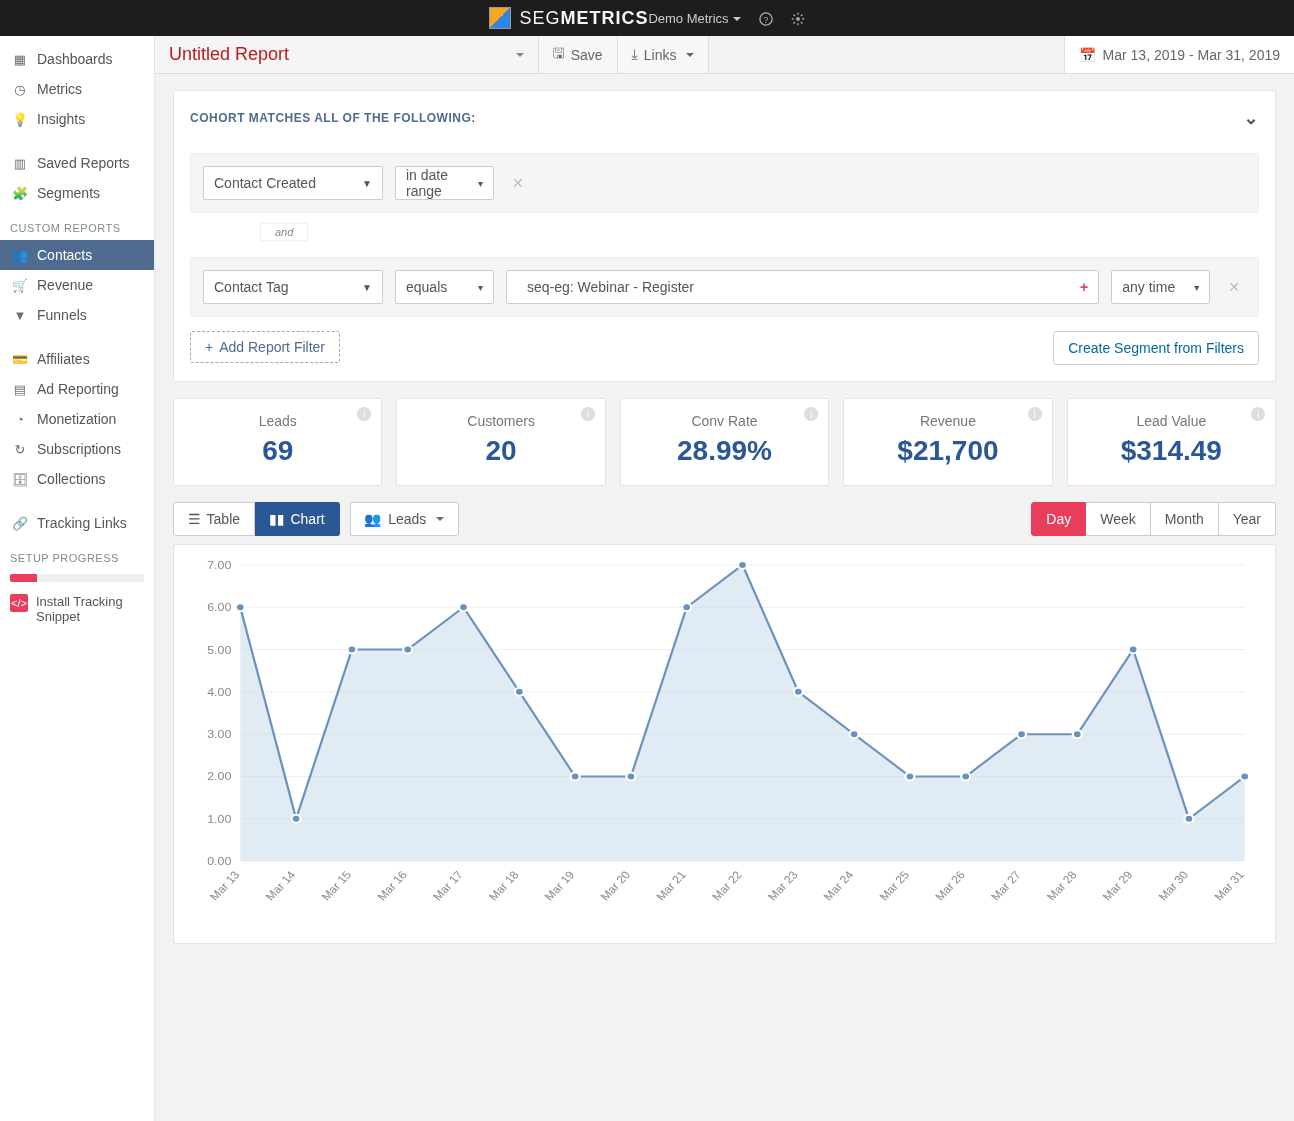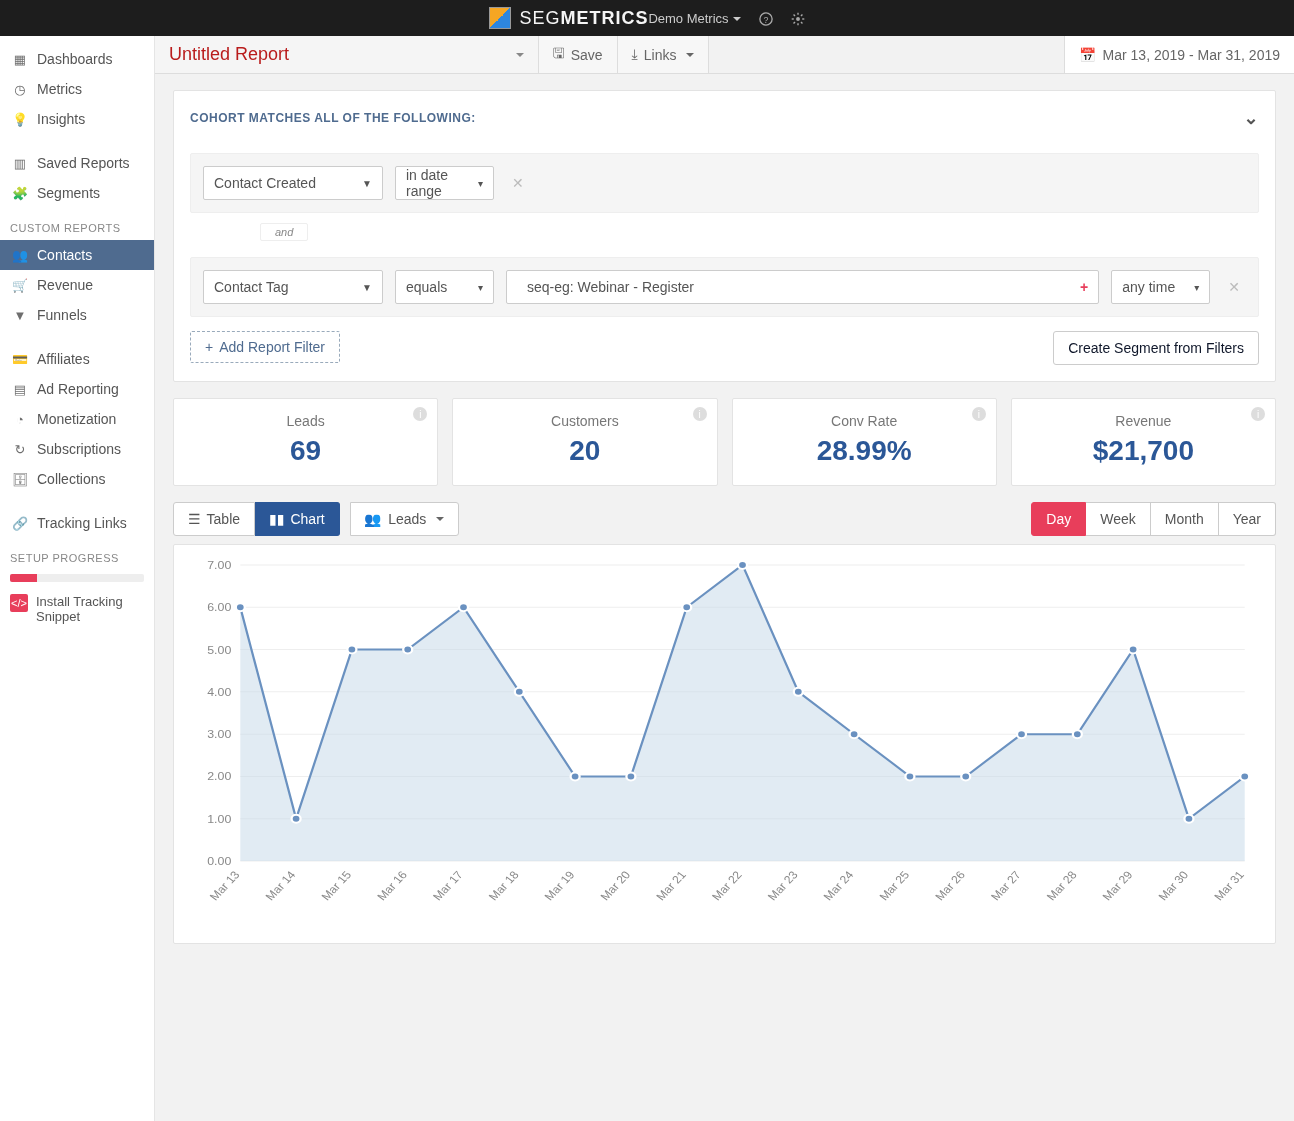--- a/index.html
+++ b/index.html
@@ -34,21 +34,21 @@
 .cohort-h { display:flex; justify-content:space-between; align-items:center; color:#4f6b8f; font-weight:600; font-size:12px; letter-spacing:.5px; margin-bottom:24px; }
 .filter-box { background:#f5f5f5; border:1px solid #eee; padding:12px; border-radius:2px; margin-bottom:6px;}
 .filter-row { display:flex; gap:12px; align-items:center; }
 .sel { background:#fff; border:1px solid #ccc; border-radius:2px; height:34px; display:flex; align-items:center; padding:0 10px; justify-content:space-between; cursor:pointer; color:#555; font-size:14px; }
 .sel .tri { font-size:10px; }
 .sel.w180{width:180px;} .sel.w120{width:99px;} .sel.flex{flex:1;padding-left:20px;}
 .and-badge { display:inline-block; background:#fff; border:1px solid #eee; border-radius:2px; padding:2px 14px; font-size:11px; color:#888; margin:4px 0 16px 70px; font-style:italic;}
 .x-remove { color:#bbb; cursor:pointer; padding:0 6px; }
 .plus-red { color:#e83e5b; font-weight:bold; }
 .add-filter { border:1px dashed #9ab; color:#4f6b8f; padding:7px 14px; display:inline-flex; align-items:center; gap:6px; cursor:pointer; font-size:14px; border-radius:2px;}
-.btn-outline { border:1px solid #ccc; background:#fff; padding:8px 14px; border-radius:3px; color:#0f172a; cursor:pointer; font-size:14px;}
+.btn-outline { border:1px solid #ccc; background:#fff; padding:8px 14px; border-radius:3px; color:#0369a1; cursor:pointer; font-size:14px;}
 .actions-row { display:flex; justify-content:space-between; align-items:flex-start; margin-top:14px;}
 .apply-row { display:flex; justify-content:flex-end; margin-top:30px; }
 
 .metrics { display:flex; gap:14px; margin-top:16px; }
 .metric { flex:1; background:#fff; border:1px solid #e3e3e3; border-radius:2px; padding:14px 10px 18px 10px; text-align:center; position:relative;}
 .metric .info { position:absolute; top:8px; right:10px; width:14px;height:14px;border-radius:50%;background:#ddd;color:#fff;font-size:10px;display:flex;align-items:center;justify-content:center;}
 .metric .lbl { color:#777; font-size:14px; margin-bottom:6px;}
 .metric .val { color:#2b5797; font-size:28px; font-weight:700;}
 
 .chart-toolbar { display:flex; justify-content:space-between; margin-top:16px; gap:10px;}
@@ -262,20 +262,25 @@
           </div>
           <div class="metric">
             <div class="info">i</div>
             <div class="lbl">Conv Rate</div>
             <div class="val">28.99%</div>
           </div>
           <div class="metric">
             <div class="info">i</div>
             <div class="lbl">Revenue</div>
             <div class="val">$21,700</div>
+          </div>
+          <div class="metric">
+            <div class="info">i</div>
+            <div class="lbl">Lead Value</div>
+            <div class="val">$314.49</div>
           </div>
         </div>
 
       <div class="chart-toolbar">
         <div style="display:flex;gap:10px;">
           <div class="btn-group">
             <div class="tbtn">
                 <span>☰</span>
                 <span>Table</span>
               </div>

